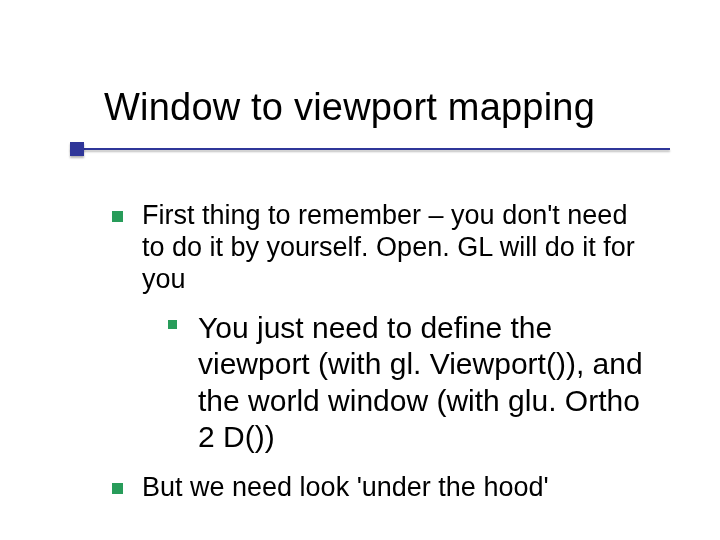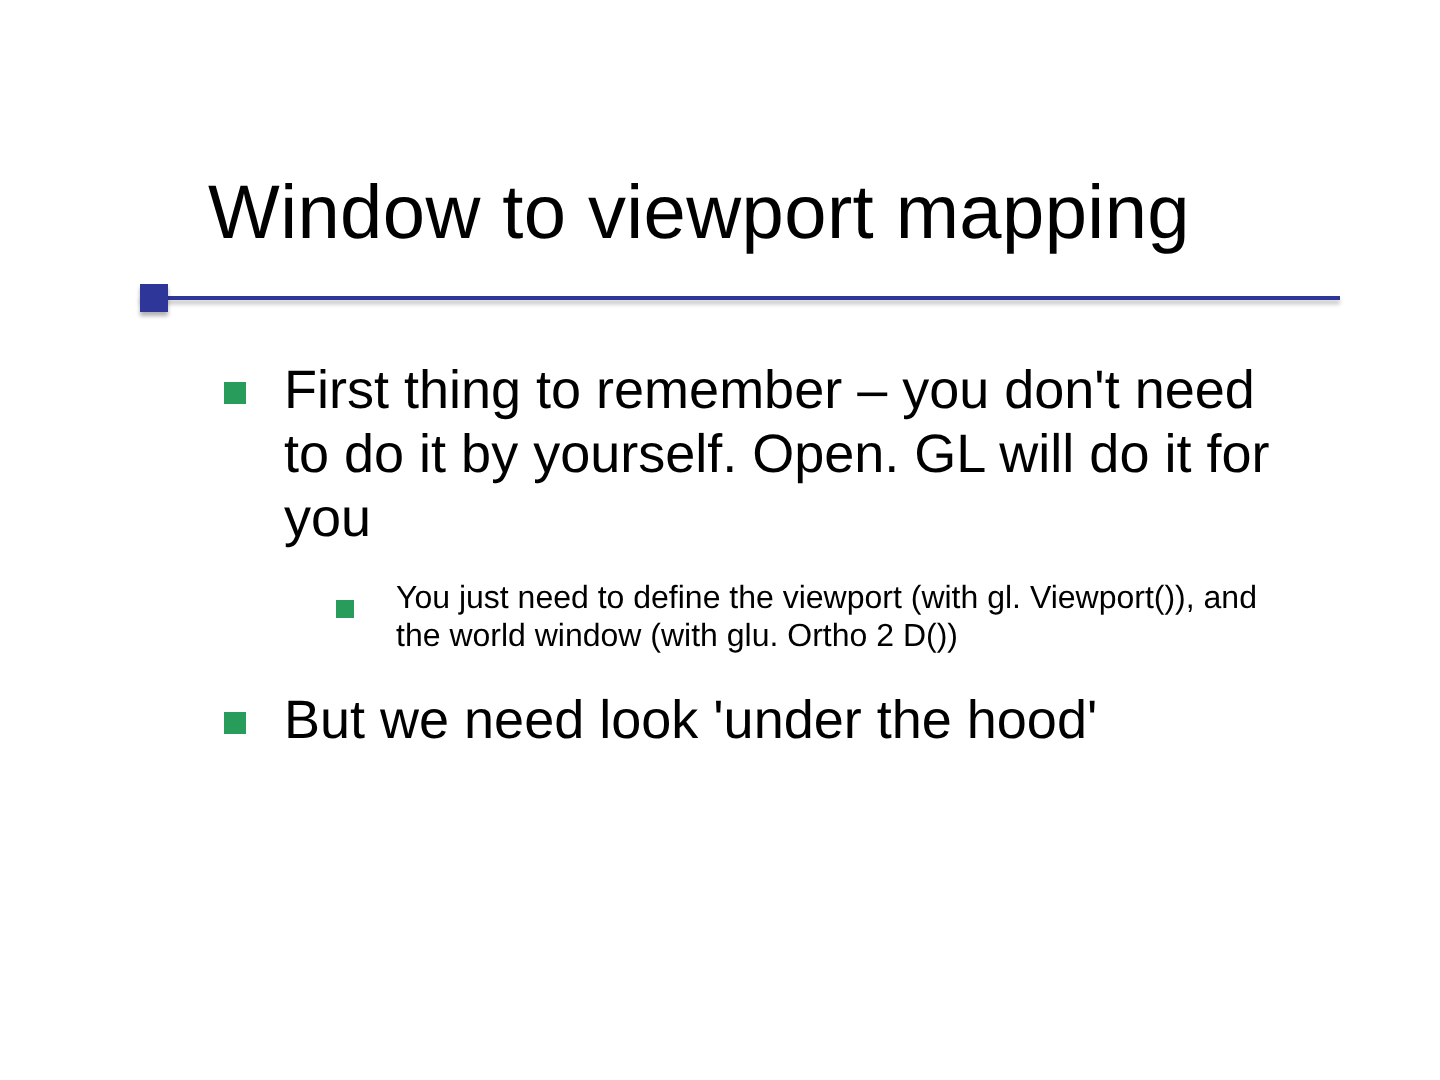--- a/index.html
+++ b/index.html
@@ -45,42 +45,42 @@
   }
   .title {
     font-size: 38px;
     font-weight: 400;
     letter-spacing: 0.2px;
     white-space: nowrap;
   }
   .body {
     position: absolute;
     left: 112px;
-    top: 180px;
+    top: 200px;
     width: 540px;
   }
   ul {
     list-style: none;
     margin: 0;
     padding: 0;
   }
   li {
     position: relative;
   }
   .lvl1 > li {
     font-size: 27px;
     line-height: 1.18;
     padding-left: 30px;
     margin-bottom: 16px;
   }
   .lvl2 {
     margin-top: 14px;
   }
   .lvl2 > li {
-    font-size: 16px;
+    font-size: 30px;
     line-height: 1.22;
     padding-left: 30px;
     margin-left: 26px;
     margin-bottom: 12px;
   }
   .sq {
     position: absolute;
     left: 0;
     background: #289c5a;
   }

